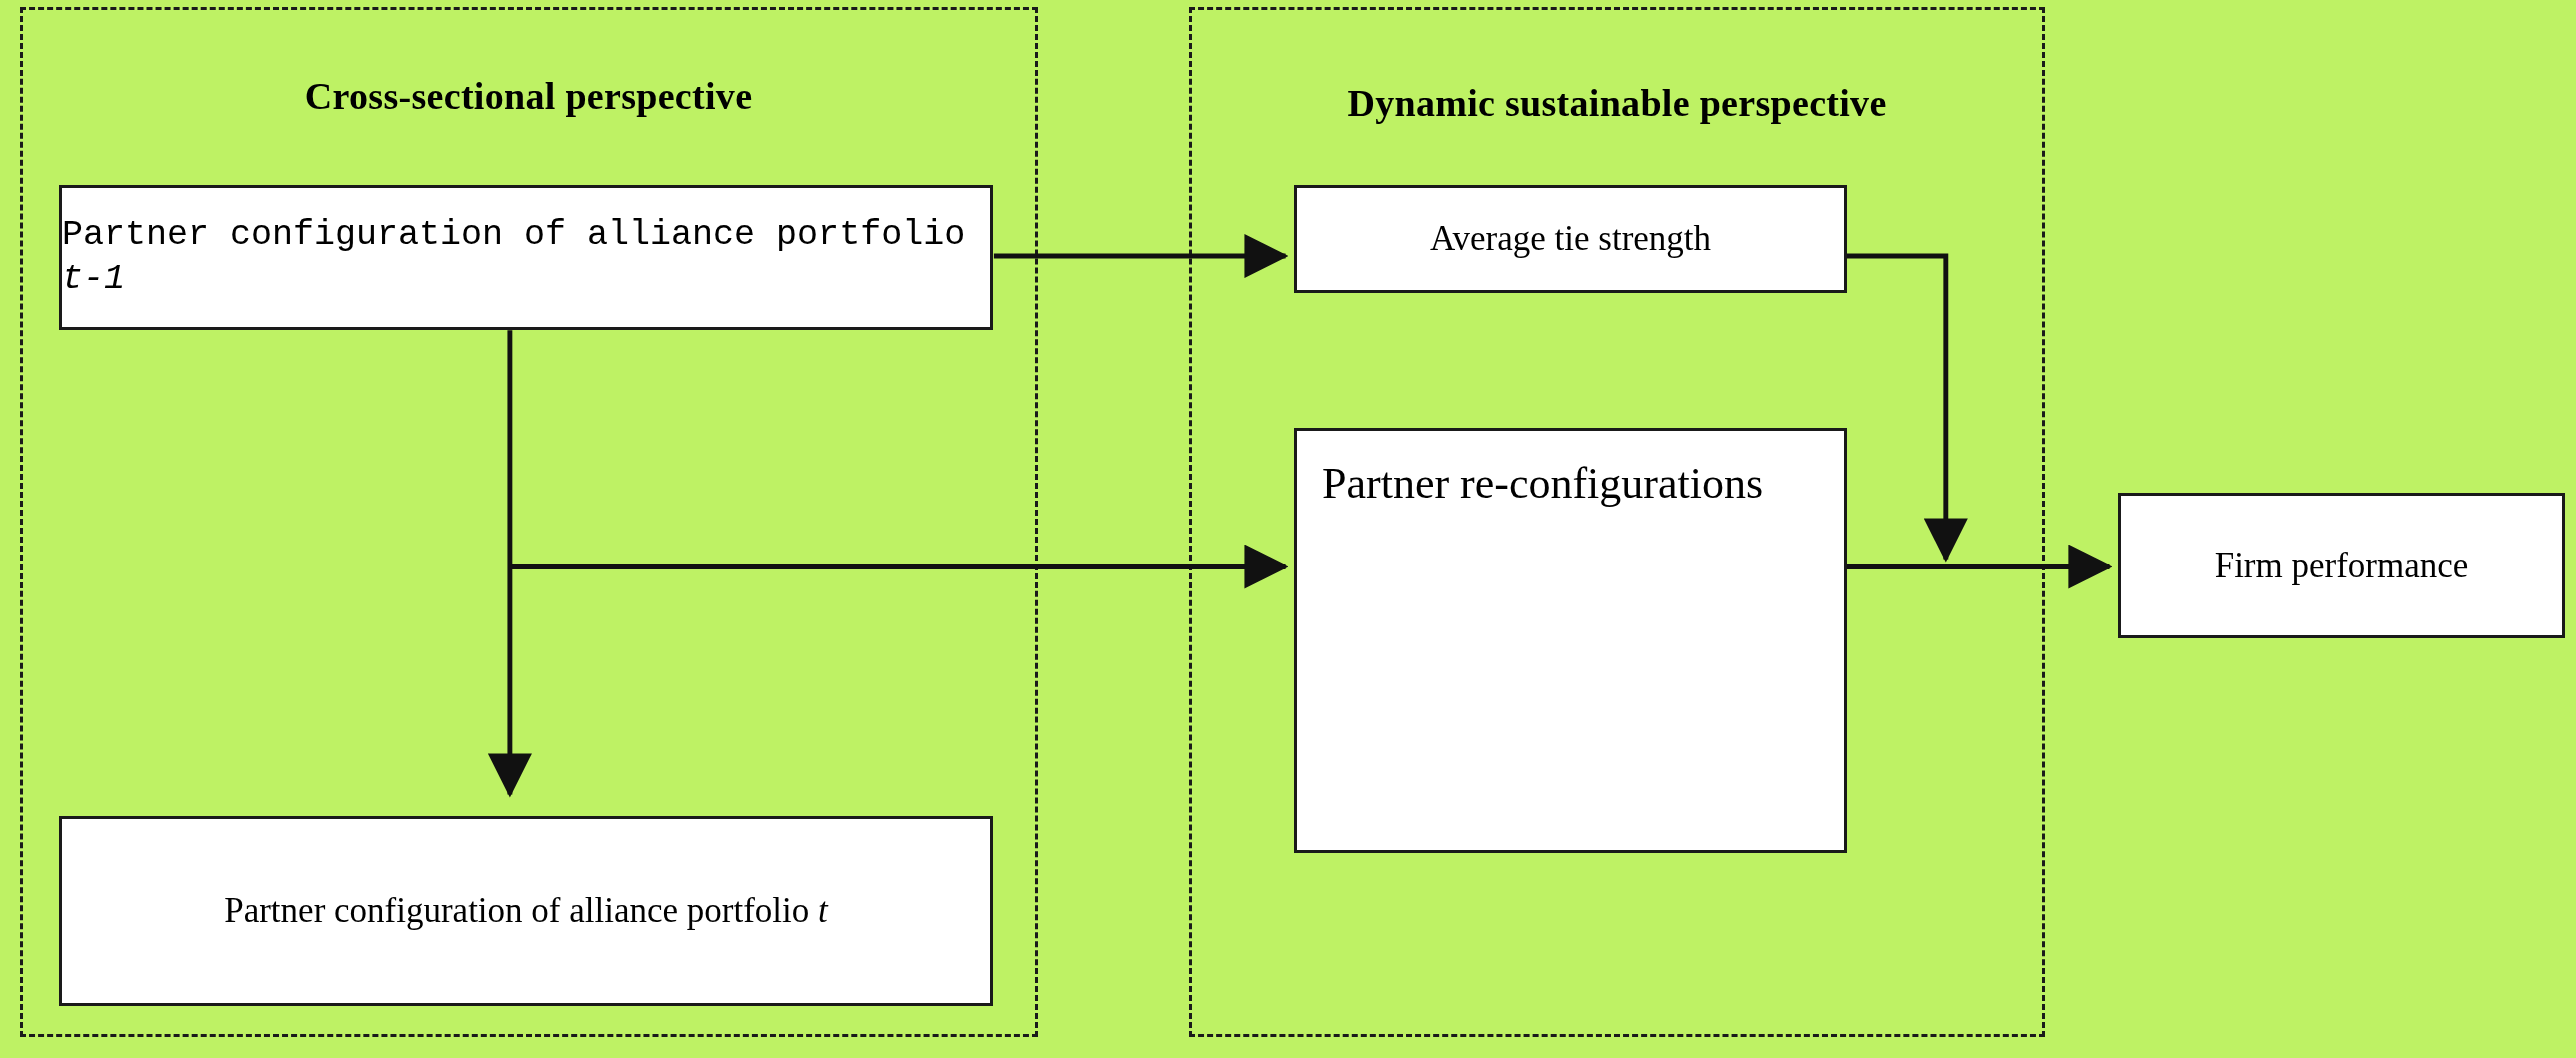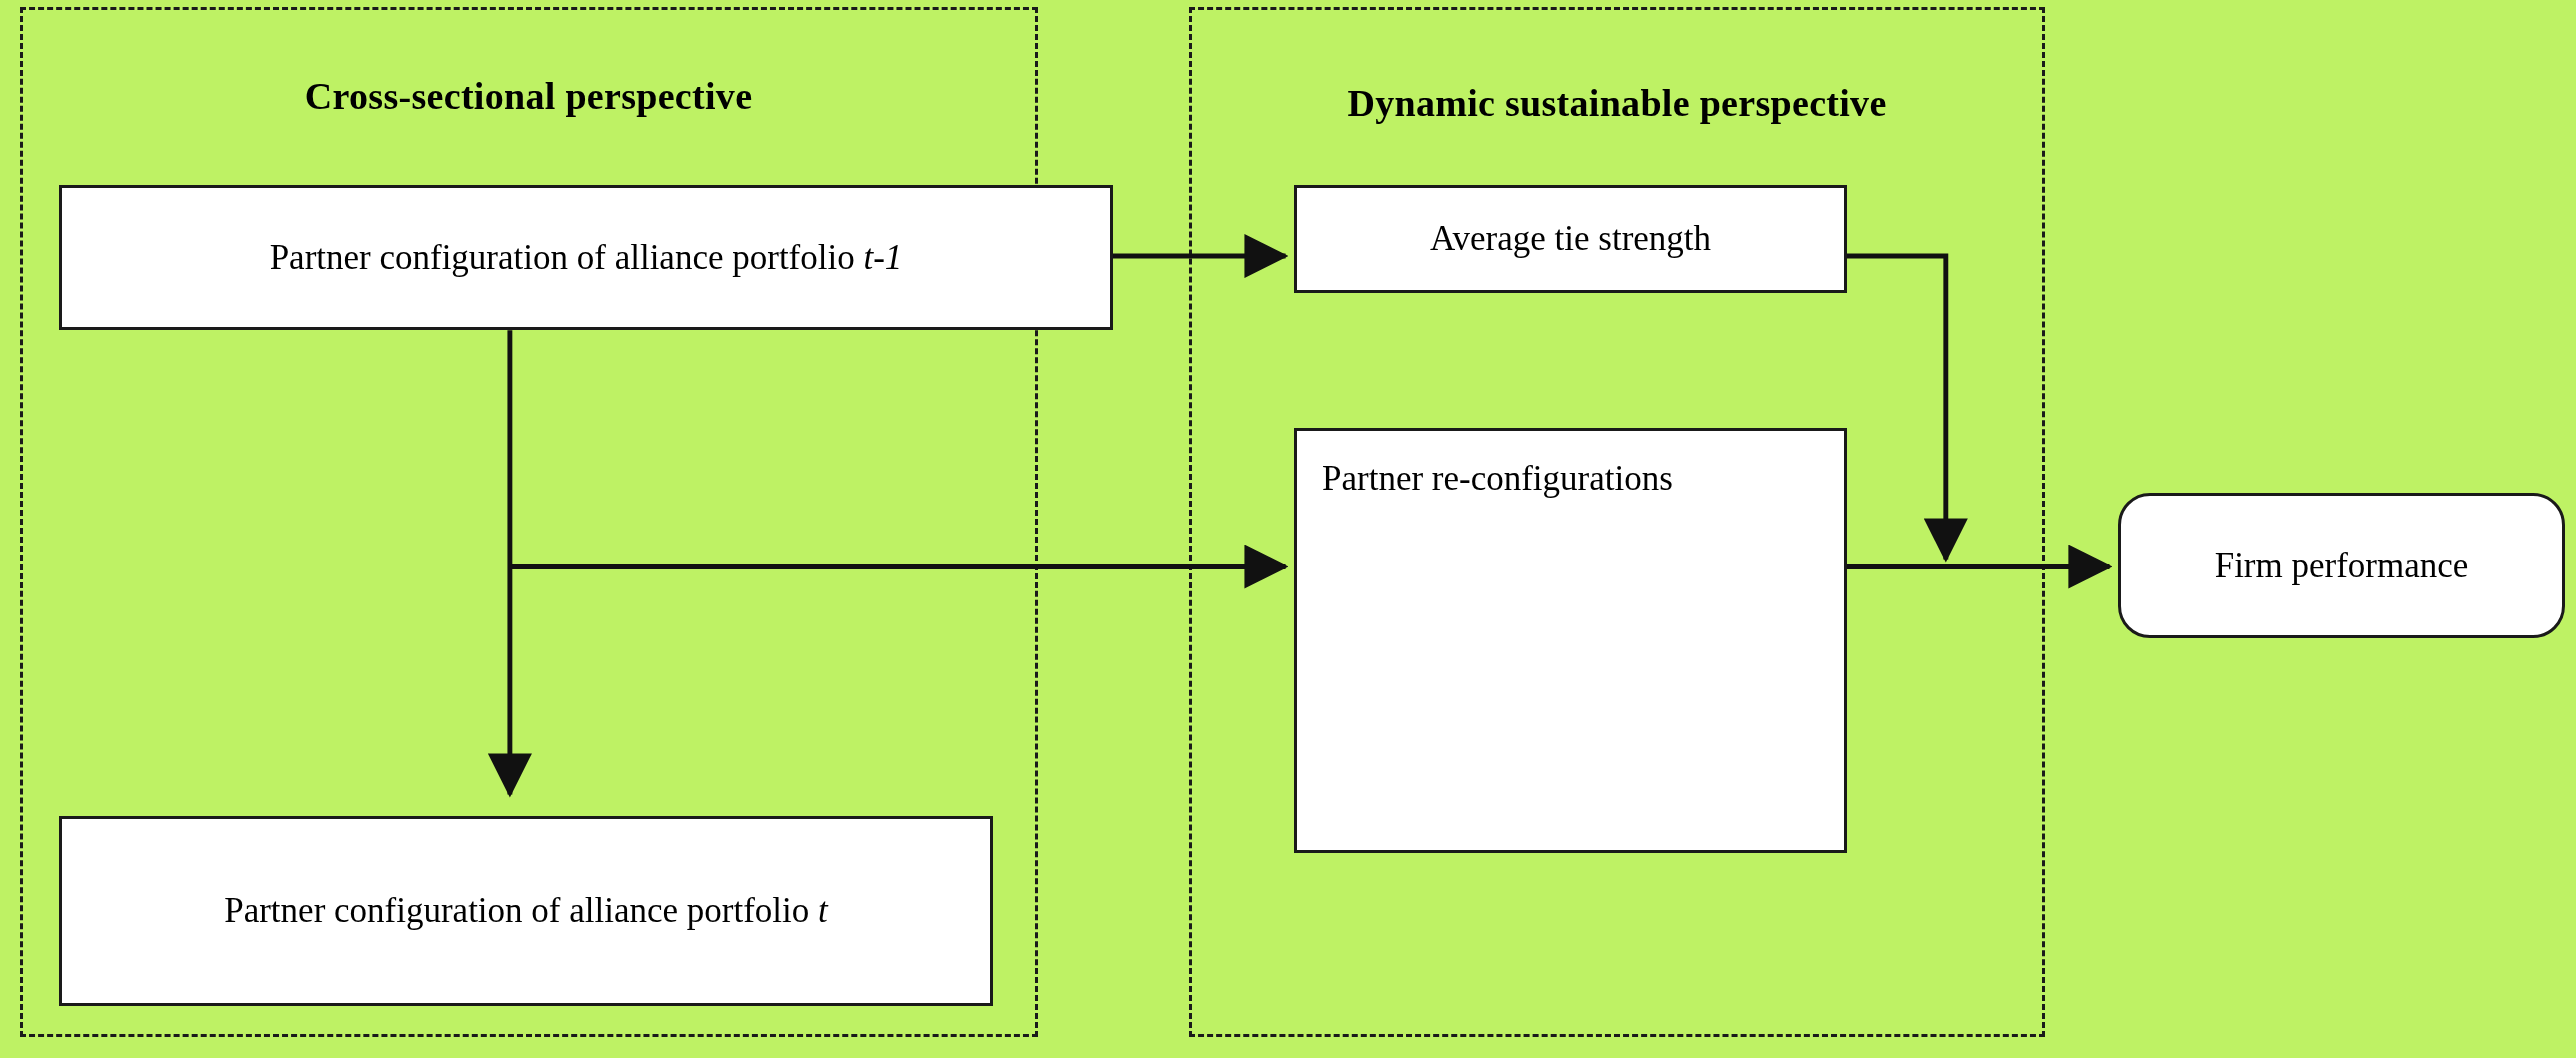--- a/index.html
+++ b/index.html
@@ -65,22 +65,23 @@
     display: flex;
     align-items: center;
     justify-content: center;
     font-size: 35px;
     line-height: 1.25;
     z-index: 5;
   }
   #node-pc-tminus1 {
     left: 59px;
     top: 185px;
-    width: 1054px;
+    width: 934px;
     height: 145px;
+    font-family: Liberation Mono, monospace;
   }
   #node-pc-t {
     left: 59px;
     top: 768px;
     width: 934px;
     height: 190px;
     margin-top: 48px;
   }
   #node-avg-tie {
     left: 1294px;
@@ -94,24 +95,23 @@
     width: 553px;
     height: 425px;
     display: block;
     padding: 26.6px 0 0 25px;
   }
   #node-firm-perf {
     left: 2118px;
     top: 493px;
     width: 447px;
     height: 145px;
-    border-radius: 32px;
   }
   .node-title {
-    font-size: 35px;
+    font-size: 44px;
     line-height: 1.2;
     display: block;
     margin-bottom: 30px;
     white-space: nowrap;
   }
   .bullet-list {
     list-style: none;
     margin: 0;
     padding: 0;
   }

